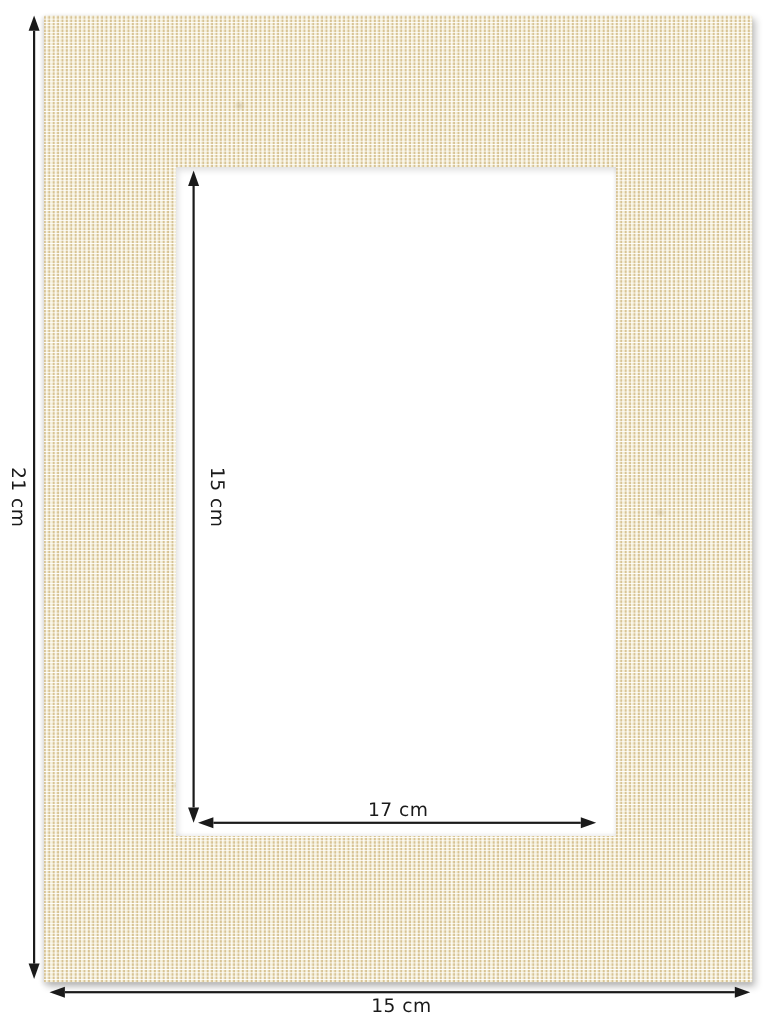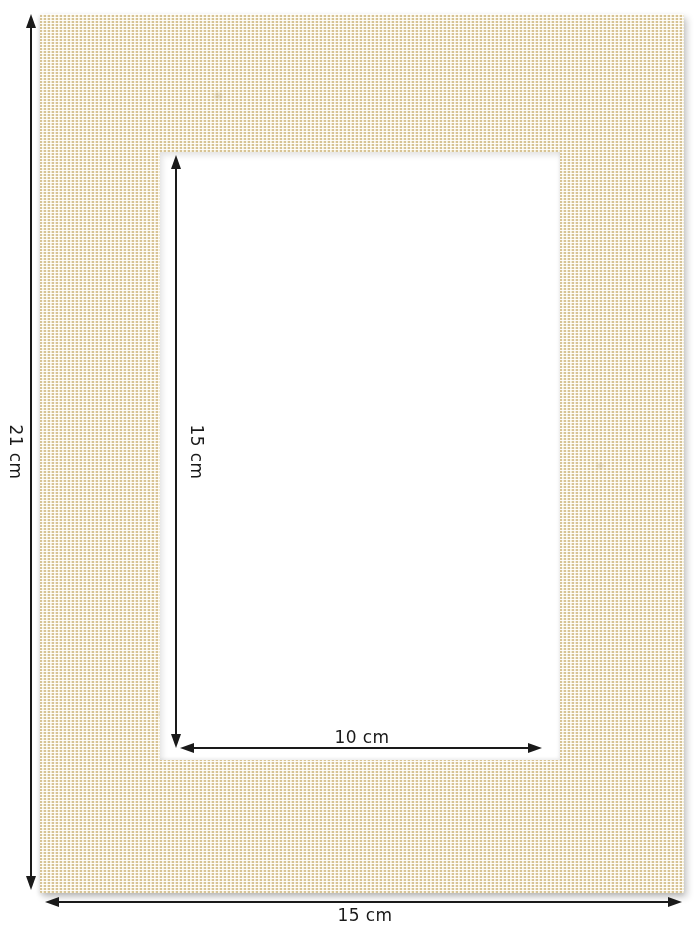--- a/index.html
+++ b/index.html
@@ -101,15 +101,15 @@
     <span class="shaft-v"></span>
     <span class="head head-down"></span>
   </div>
   <div class="dim-label rot" id="label-window-height">15 cm</div>
 
   <div class="dim dim-h" id="dim-window-width">
     <span class="head head-left"></span>
     <span class="shaft-h"></span>
     <span class="head head-right"></span>
   </div>
-  <div class="dim-label" id="label-window-width">10 cm</div>
+  <div class="dim-label" id="label-window-width">17 cm</div>
 
 </div>
 
 </body></html>

